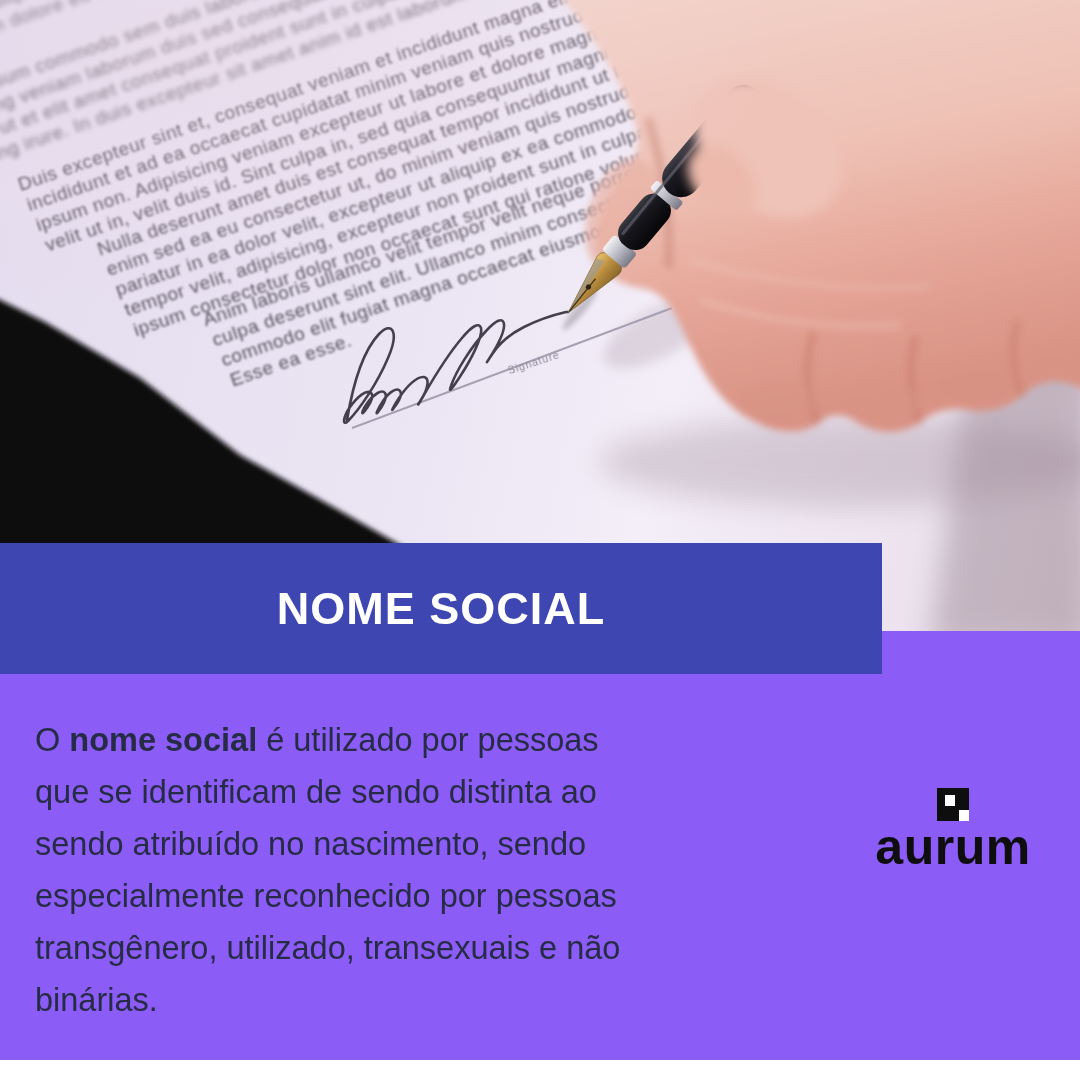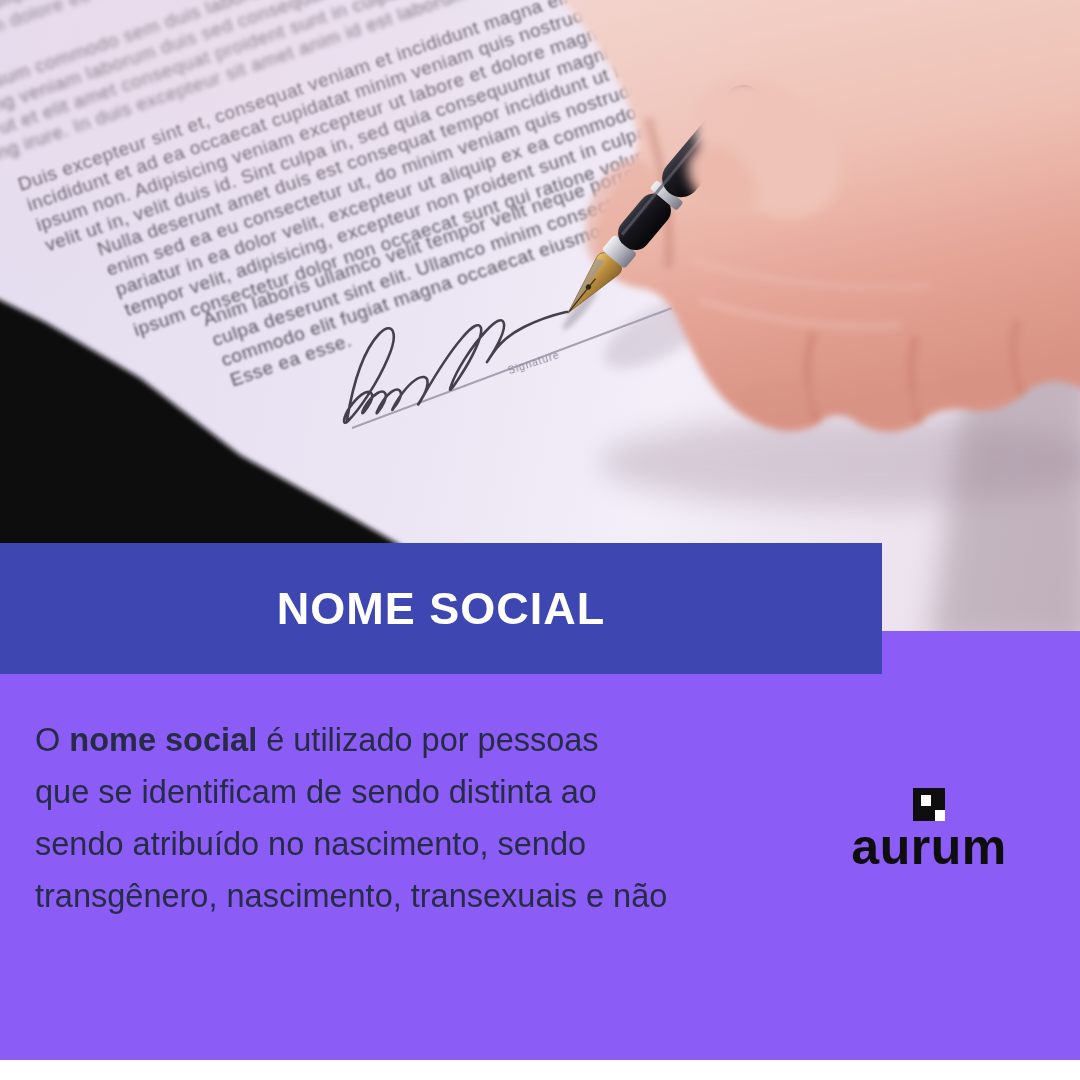--- a/index.html
+++ b/index.html
@@ -23,21 +23,21 @@
   .banner{position:absolute;left:0;top:543px;width:882px;height:131px;
           display:flex;align-items:center;justify-content:center;}
   .banner-title{font-size:45px;font-weight:700;letter-spacing:1px;}
 
   
   .body-text{position:absolute;left:35px;top:714px;}
   .body-line{height:52px;line-height:52px;font-size:32.5px;white-space:nowrap;}
   .body-line b{font-weight:700;}
 
   
-  .logo{position:absolute;left:846px;top:788px;width:166px;text-align:center;}
+  .logo{position:absolute;left:870px;top:788px;width:166px;text-align:center;}
   .logo-mark{display:block;margin:0 auto;}
   .logo-word{display:block;margin-top:6px;font-size:50px;font-weight:700;letter-spacing:.5px;line-height:40px;}
 </style>
 </head>
 <body>
 
 <div class="stage">
 
   <div class="photo">
 
@@ -168,21 +168,23 @@
   </div>
 
   <div class="banner" style="background: rgb(62, 71, 177); color: rgb(255, 255, 255);">
     <div class="banner-title">NOME SOCIAL</div>
   </div>
 
   <div class="body-text" style="color: rgb(39, 44, 70);">
     <div class="body-line"><span>O </span><b>nome social</b><span> é utilizado por pessoas</span></div>
     <div class="body-line">que se identificam de sendo distinta ao</div>
     <div class="body-line">sendo atribuído no nascimento, sendo</div>
-    <div class="body-line">transgênero, nascimento, transexuais e não</div>
+    <div class="body-line">especialmente reconhecido por pessoas</div>
+    <div class="body-line">transgênero, utilizado, transexuais e não</div>
+    <div class="body-line">binárias.</div>
   </div>
 
   <div class="logo">
     <svg class="logo-mark" width="32" height="33" viewBox="0 0 32 33">
       <rect x="0" y="0" width="32" height="33" fill="#0e0e0e"></rect>
       <rect x="8" y="7" width="10" height="11" fill="#ffffff"></rect>
       <rect x="22" y="22" width="10" height="11" fill="#ffffff"></rect>
     </svg>
     <span class="logo-word" style="color: rgb(14, 14, 14);">aurum</span>
   </div>

